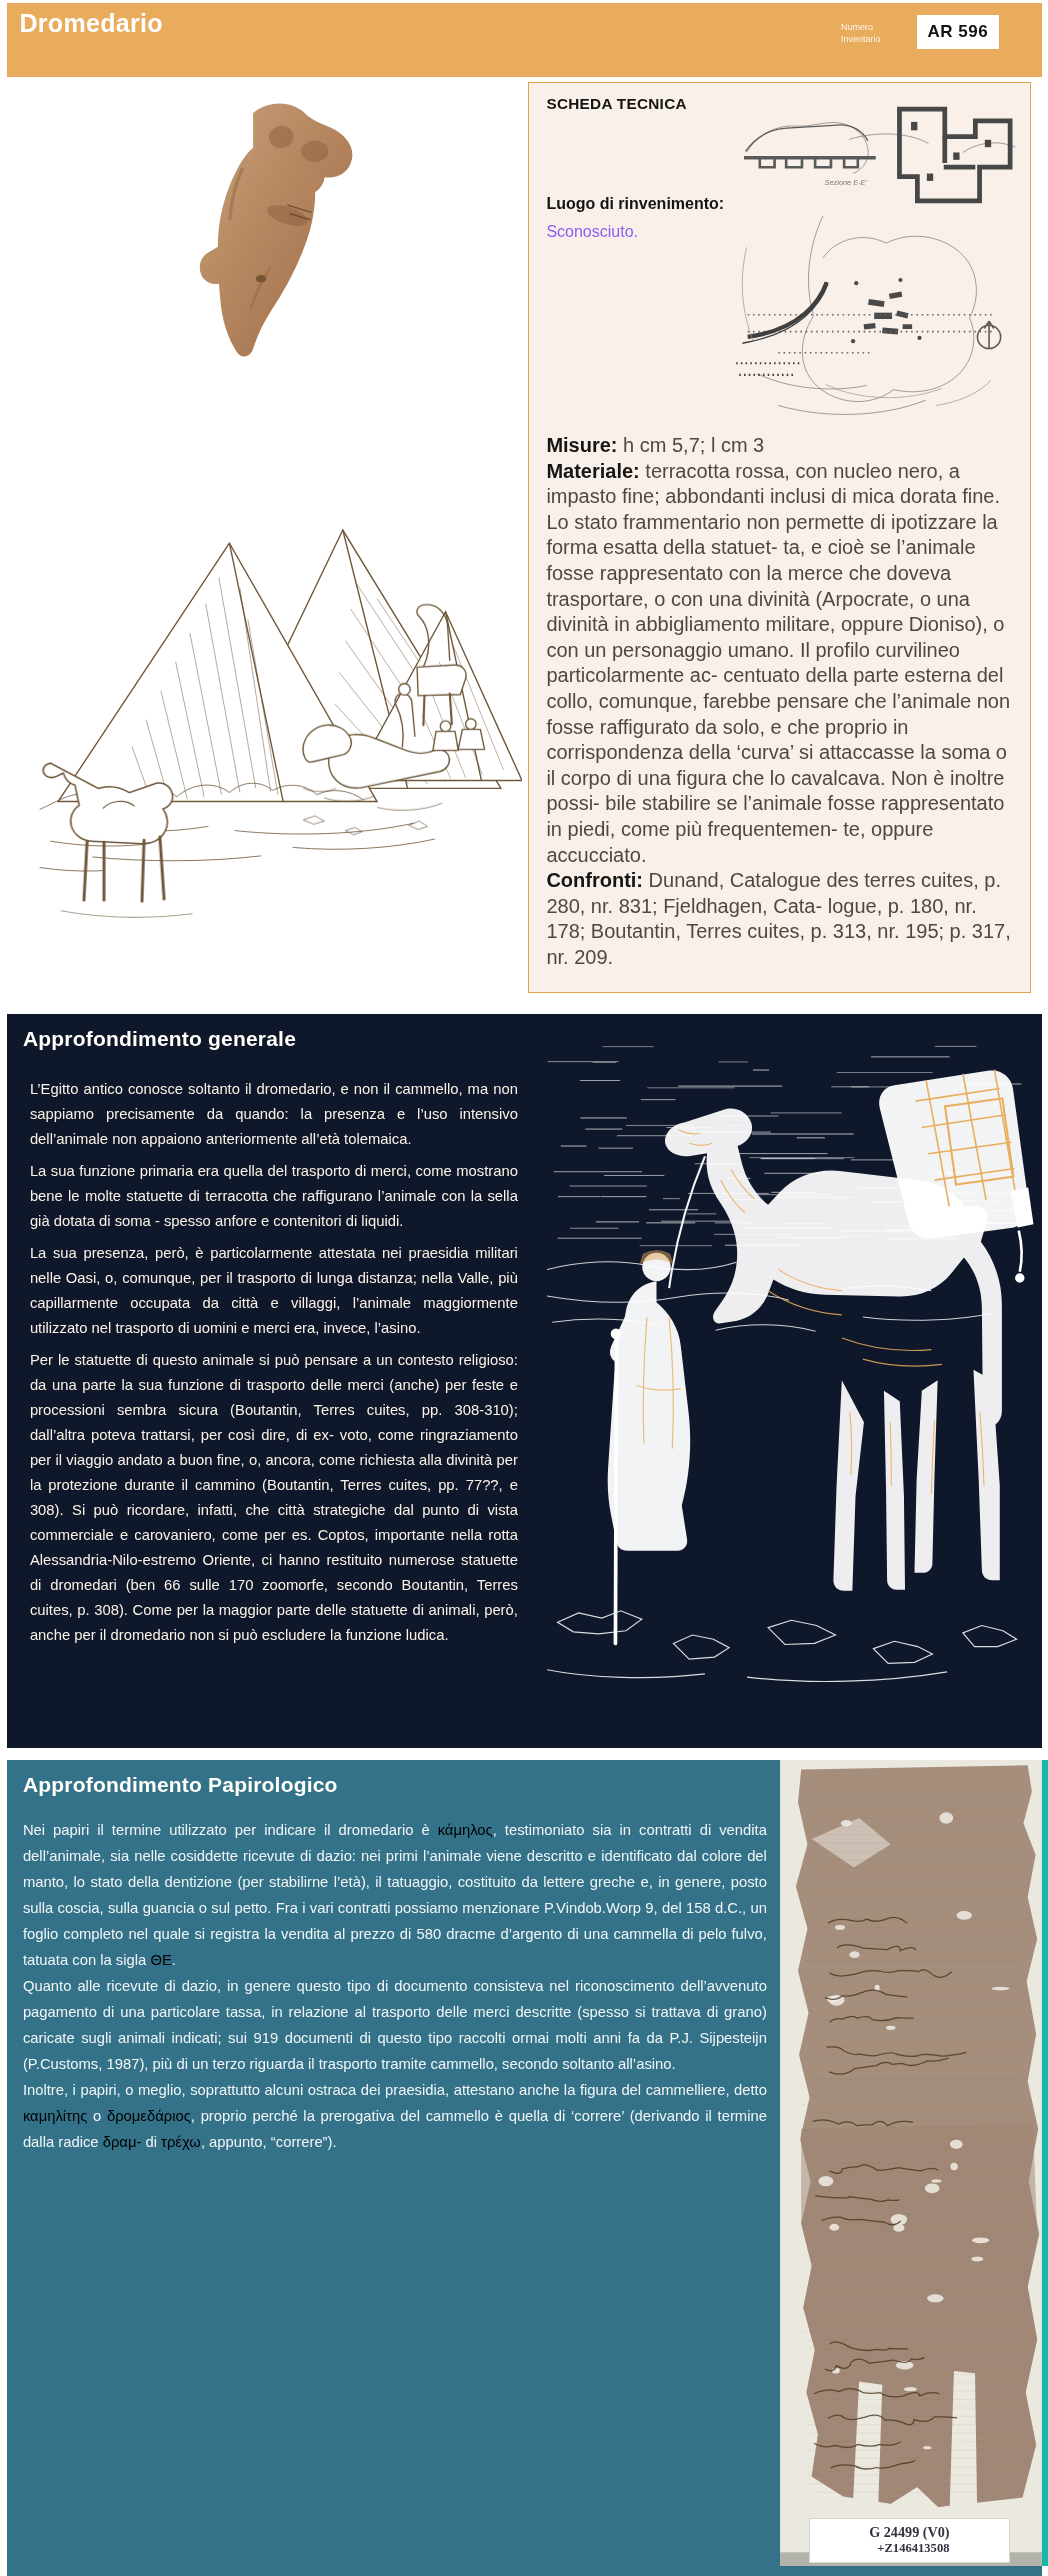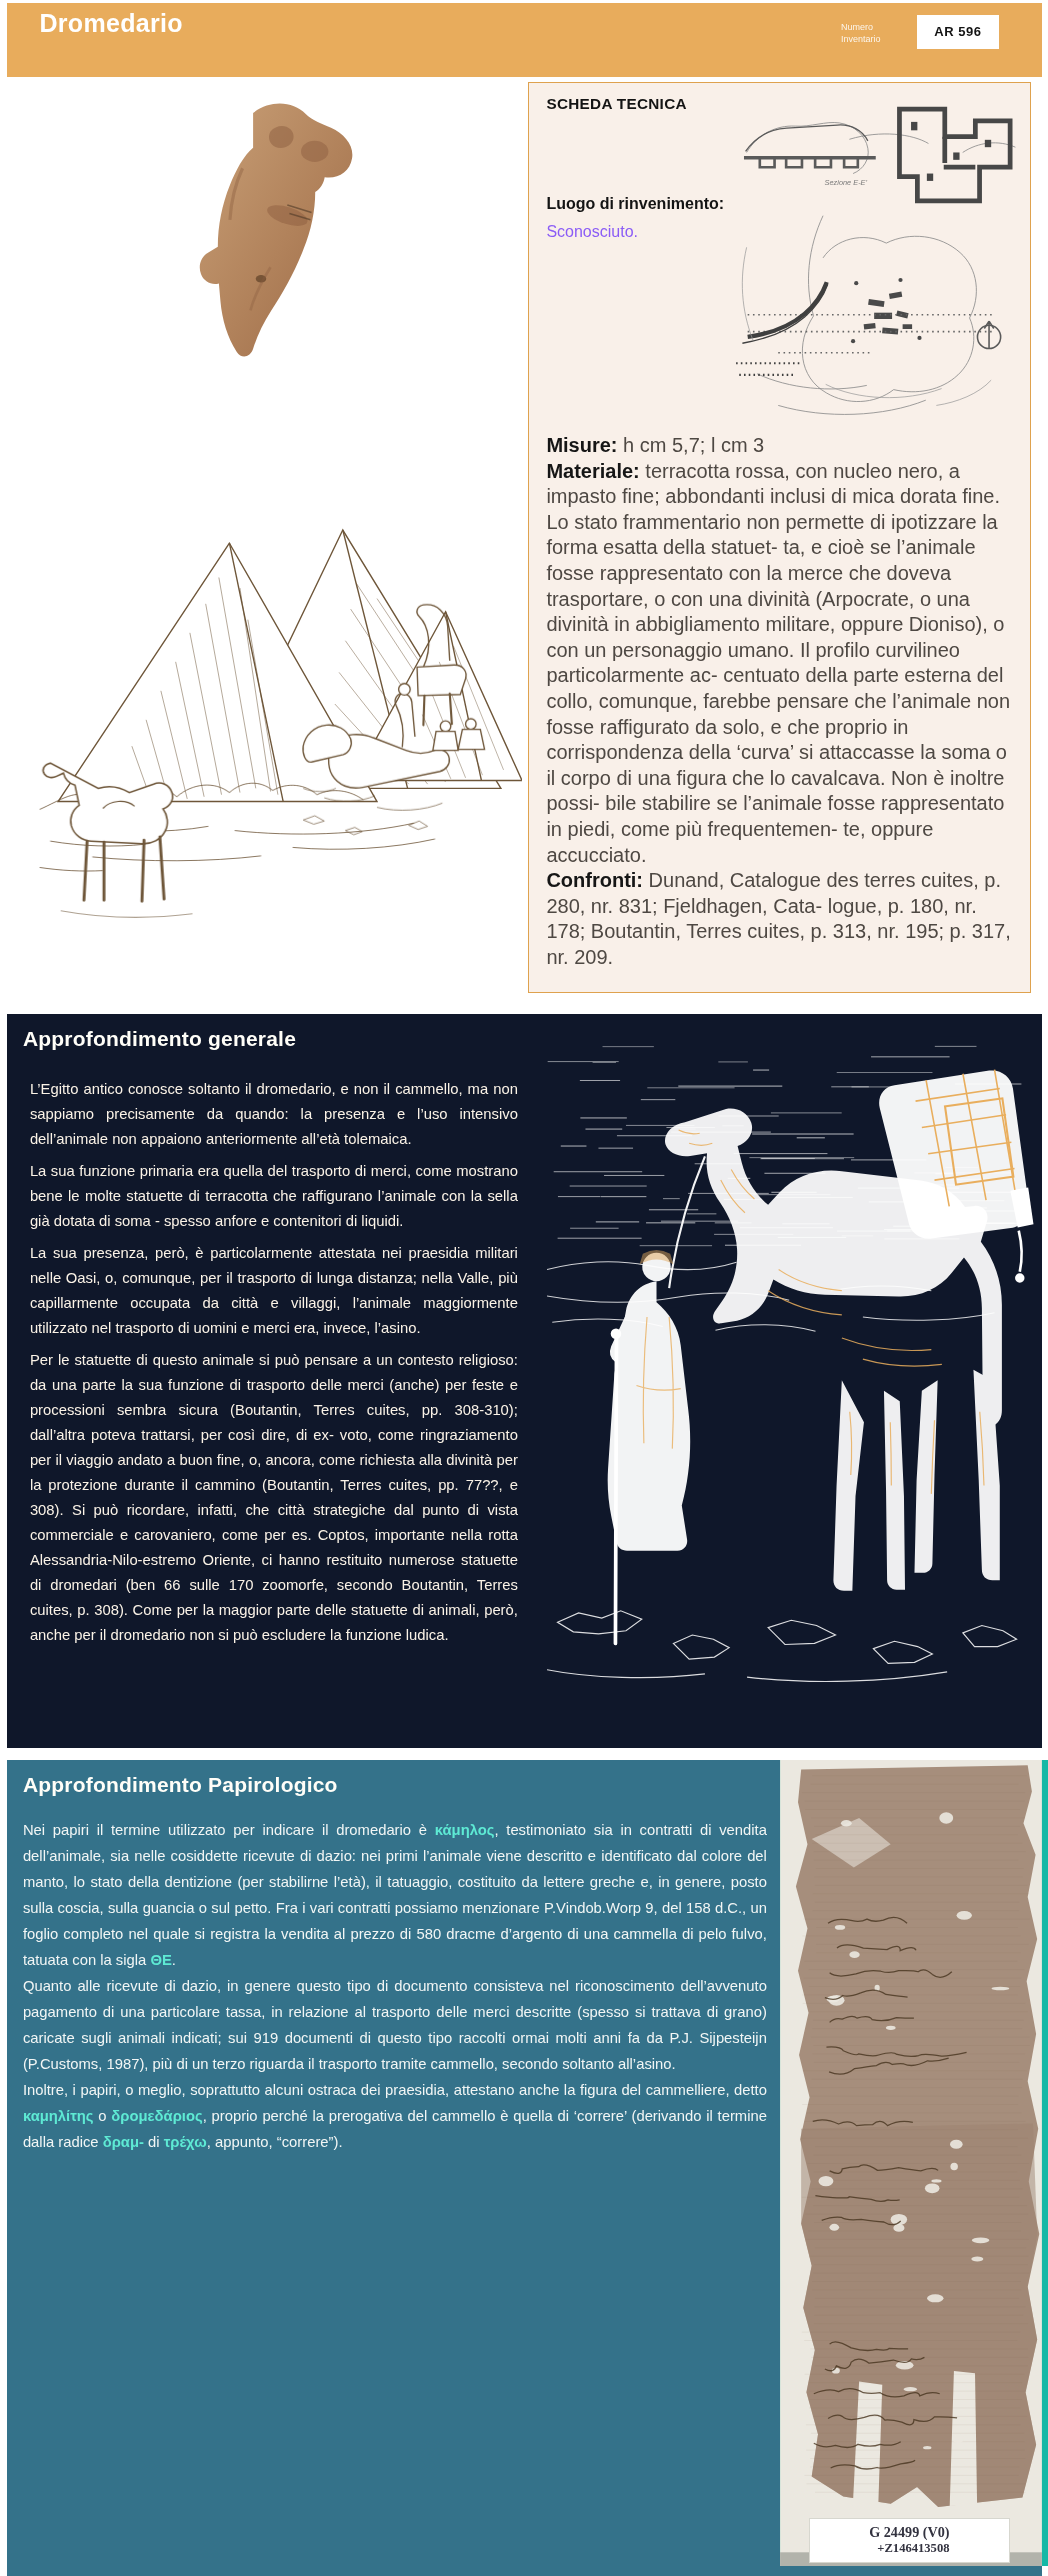--- a/index.html
+++ b/index.html
@@ -1,44 +1,44 @@
 <!DOCTYPE html>
 <html style="font-size:8.4px"><head>
 <meta charset="utf-8">
 <style>
   html,body{margin:0;padding:0;background:#ffffff;}
   #page{position:relative;width:1048px;height:2576px;background:#ffffff;overflow:hidden;
         font-family:"Liberation Sans",sans-serif;}
   .abs{position:absolute;}
   
   .header{left:6.9px;top:3.2px;width:1035px;height:74px;background:#E8AC5C;}
-  .page-title{left:12.6px;top:6.3px;font-size:25px;font-weight:700;color:#ffffff;letter-spacing:0.3px;margin-left:20px;}
+  .page-title{left:12.6px;top:6.3px;font-size:25px;font-weight:700;color:#ffffff;letter-spacing:0.3px;}
   .inv-label{left:834px;top:18px;width:69px;font-size:9px;line-height:12px;color:rgba(255,255,255,.88);}
   .inv-badge{left:910px;top:11.6px;width:82px;height:34px;background:#ffffff;text-align:center;
-             line-height:34px;font-size:13px;font-weight:700;color:#141414;letter-spacing:0.5px;}
+             line-height:34px;font-size:17px;font-weight:700;color:#141414;letter-spacing:0.5px;}
   
   .card{left:528px;top:82px;width:503px;height:911px;background:#F9F0E9;
         border:1.6px solid #DFA24E;box-sizing:border-box;}
   .card-title{left:17.4px;top:11.6px;font-size:15.3px;font-weight:700;color:#141414;letter-spacing:0.3px;}
   .findspot-label{left:17.4px;top:112px;font-size:16px;font-weight:700;color:#141414;}
   .findspot-value{left:17.4px;top:140px;font-size:16px;color:#8b5cf6;}
   .card-body{left:17.4px;top:350px;width:470px;font-size:20px;line-height:25.6px;color:#4E4843;text-align:left;}
   .card-body p{margin:0;}
   .rb{font-weight:700;color:#161616;}
   .ri{}
   
   .sec-gen{left:6.9px;top:1014px;width:1035px;height:734px;background:#0f172a;}
   .sec-title{left:16px;top:12.6px;font-size:21px;font-weight:700;color:#FFFEF8;letter-spacing:0.2px;}
   .gen-text{left:16px;top:56px;width:502px;font-size:14.8px;line-height:25px;color:#FBF3E7;text-align:justify;}
   .gen-text p{margin:7px;}
   
   .sec-pap{left:6.9px;top:1760px;width:1035px;height:816px;background:#34728A;}
   .pap-text{left:16px;top:57px;width:744px;font-size:14.8px;line-height:26px;color:#F2F6F5;text-align:justify;}
   .pap-text p{margin:0;}
-  .pap-text .rb{color:#5eead4;font-weight:700;}
+  .pap-text .rb{color:#000000;font-weight:400;}
   
   .papyrus{left:773px;top:0;width:300px;height:806px;background:#14b8a6;}
   .pap-label{left:29px;top:758px;width:201px;height:45px;background:#ffffff;border:0.5px solid #d7d7cf;
              box-sizing:border-box;text-align:center;font-family:"Liberation Serif",serif;color:#333340;}
   .pap-label .l1{font-size:14.2px;font-weight:700;margin-top:5.3px;}
   .pap-label .l2{font-size:12.6px;font-weight:700;padding-left:8px;}
   svg{display:block;}
 </style>
 </head>
 <body>

